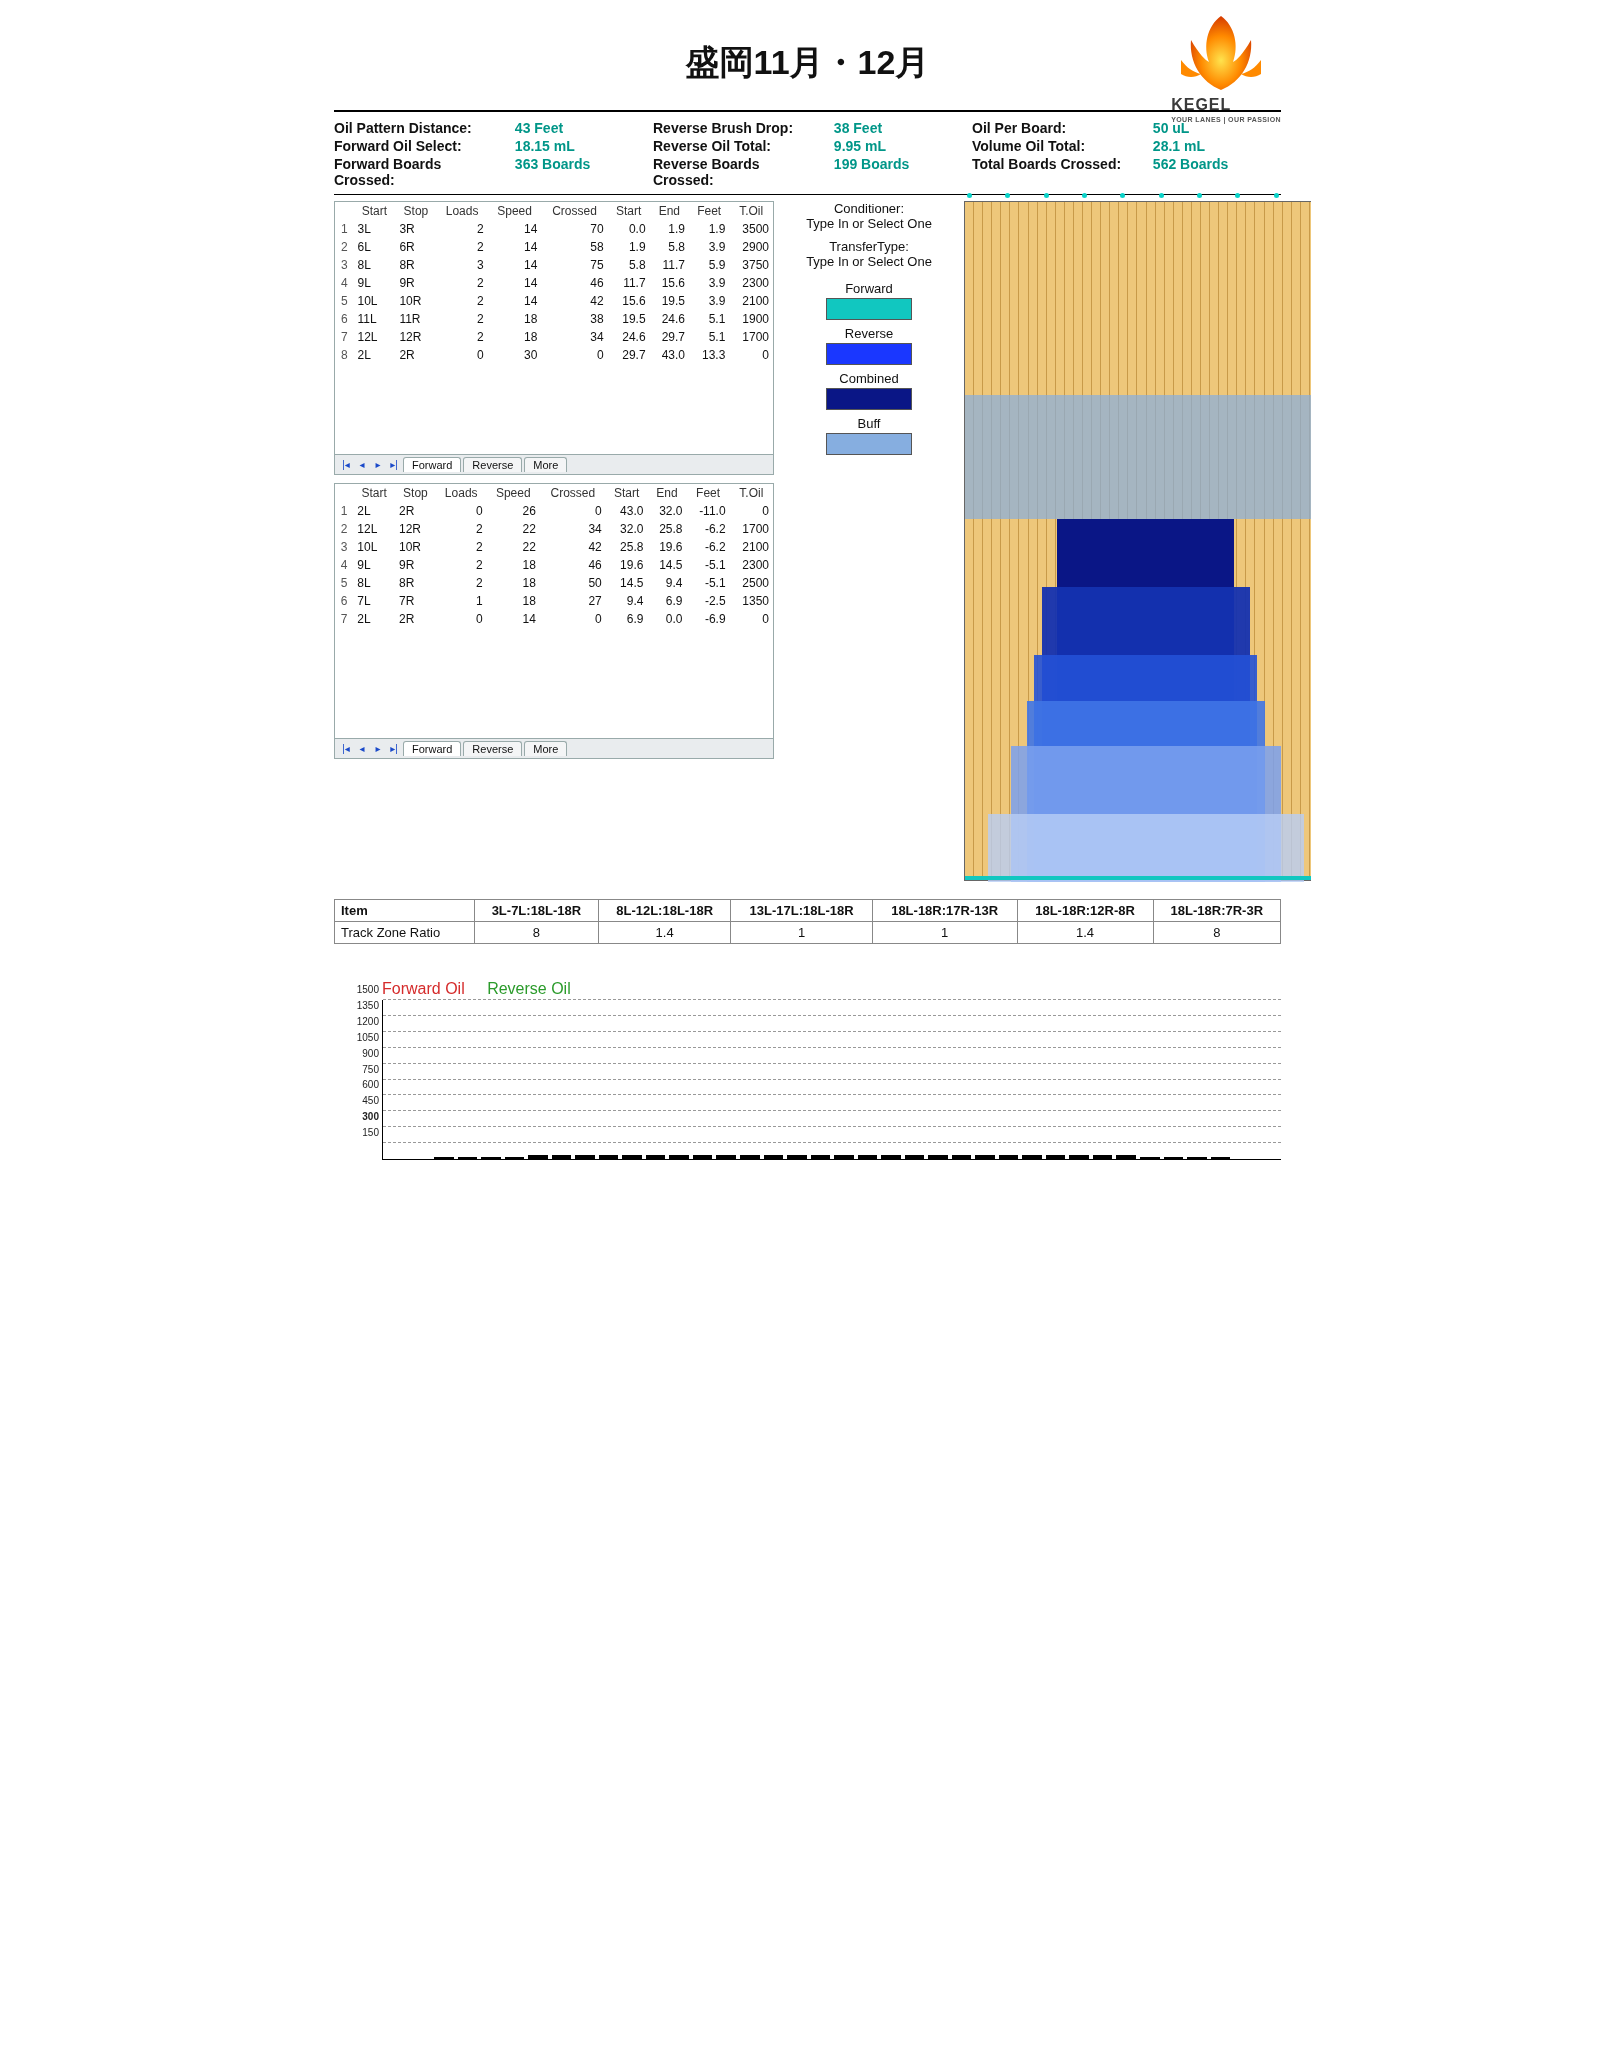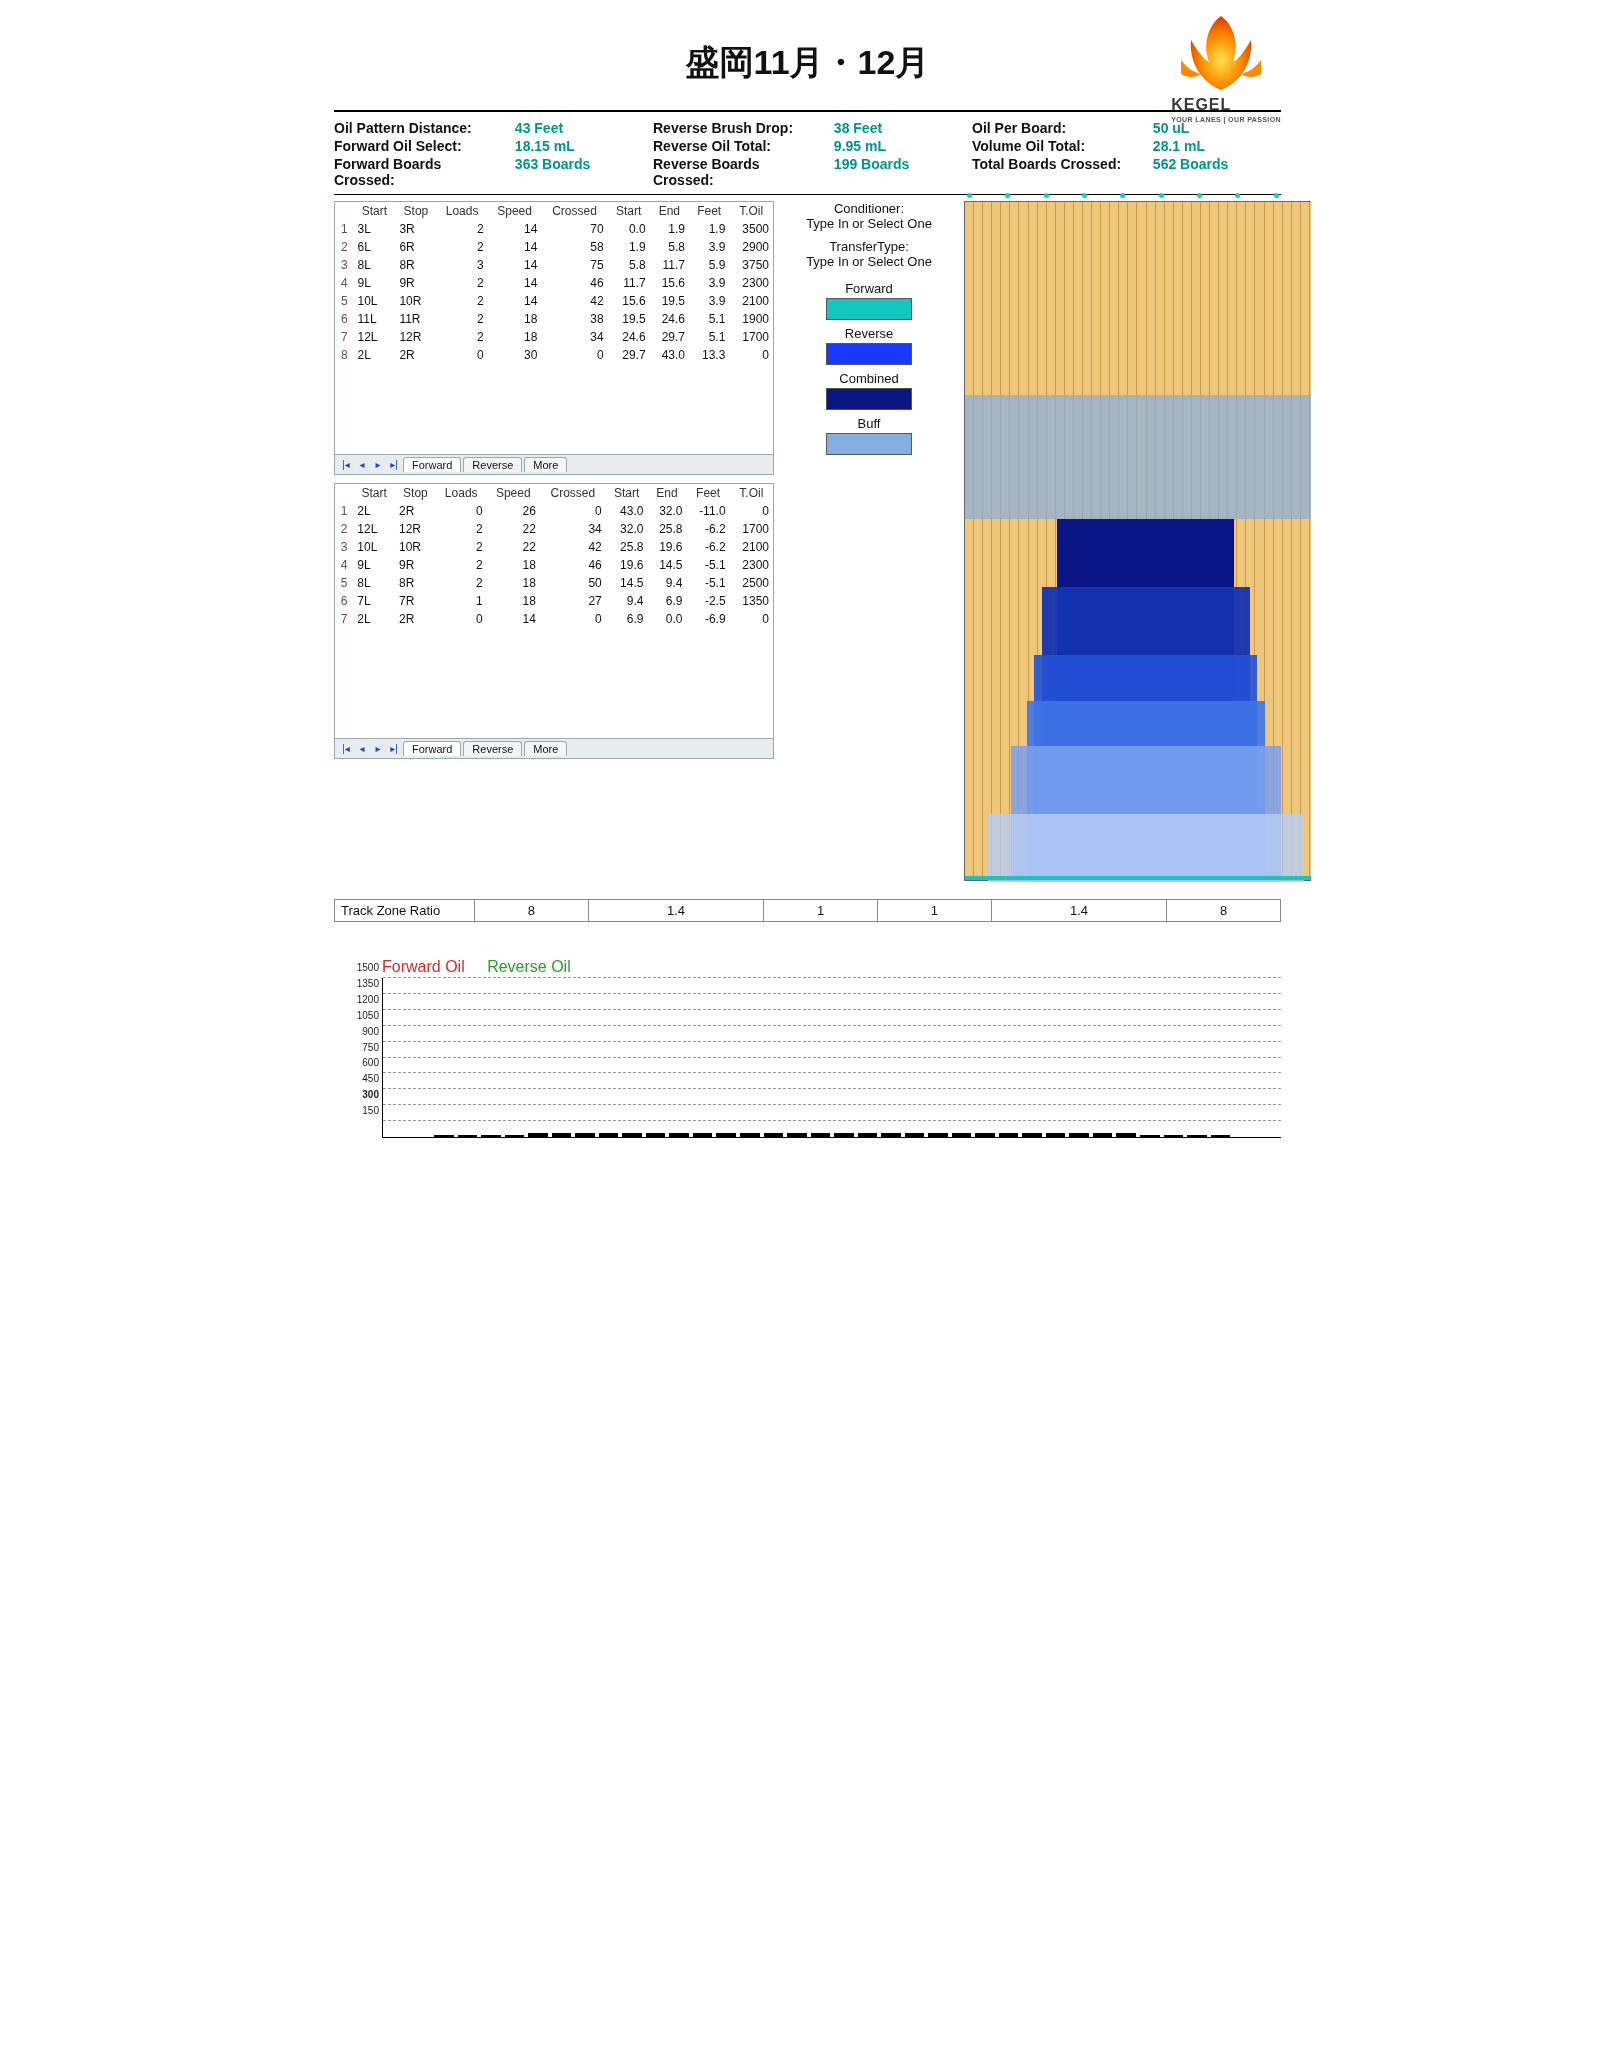--- a/index.html
+++ b/index.html
@@ -597,20 +597,29 @@
           <div class="band" style="top: 612px; height: 68px;">
             <div class="shade" style="left: 23.0769px; right: 15.3846px; background: rgb(184, 205, 245); opacity: 0.8;"></div>
           </div>
           <div class="band" style="bottom: 0px; height: 4px; background: var(--swatch-forward);"></div>
         </div>
     </div>
   </div>
 
   <table class="track">
     <thead>
+      <tr id="track-h">
+          <th class="label">Item</th>
+          <th>3L-7L:18L-18R</th>
+          <th>8L-12L:18L-18R</th>
+          <th>13L-17L:18L-18R</th>
+          <th>18L-18R:17R-13R</th>
+          <th>18L-18R:12R-8R</th>
+          <th>18L-18R:7R-3R</th>
+        </tr>
     </thead>
     <tbody>
       <tr id="track-r">
           <td class="label">Track Zone Ratio</td>
           <td>8</td>
           <td>1.4</td>
           <td>1</td>
           <td>1</td>
           <td>1.4</td>
           <td>8</td>

